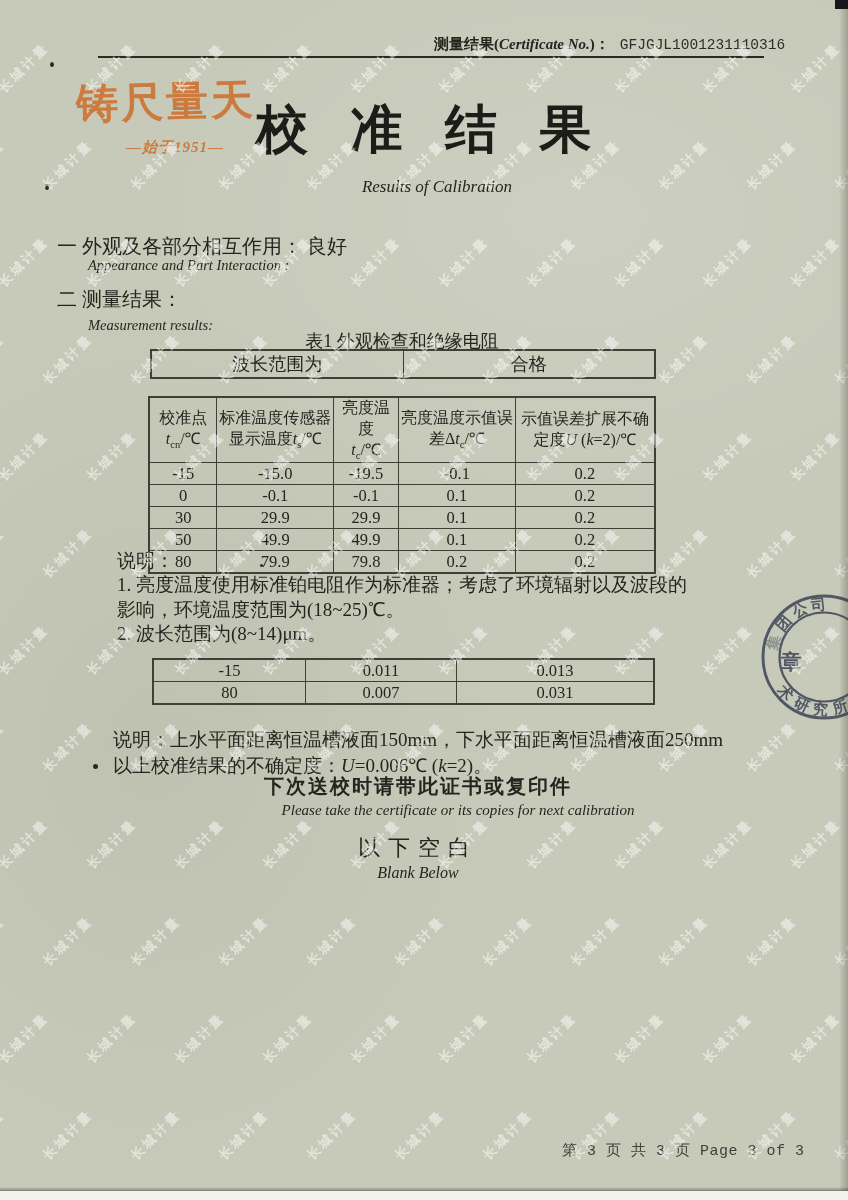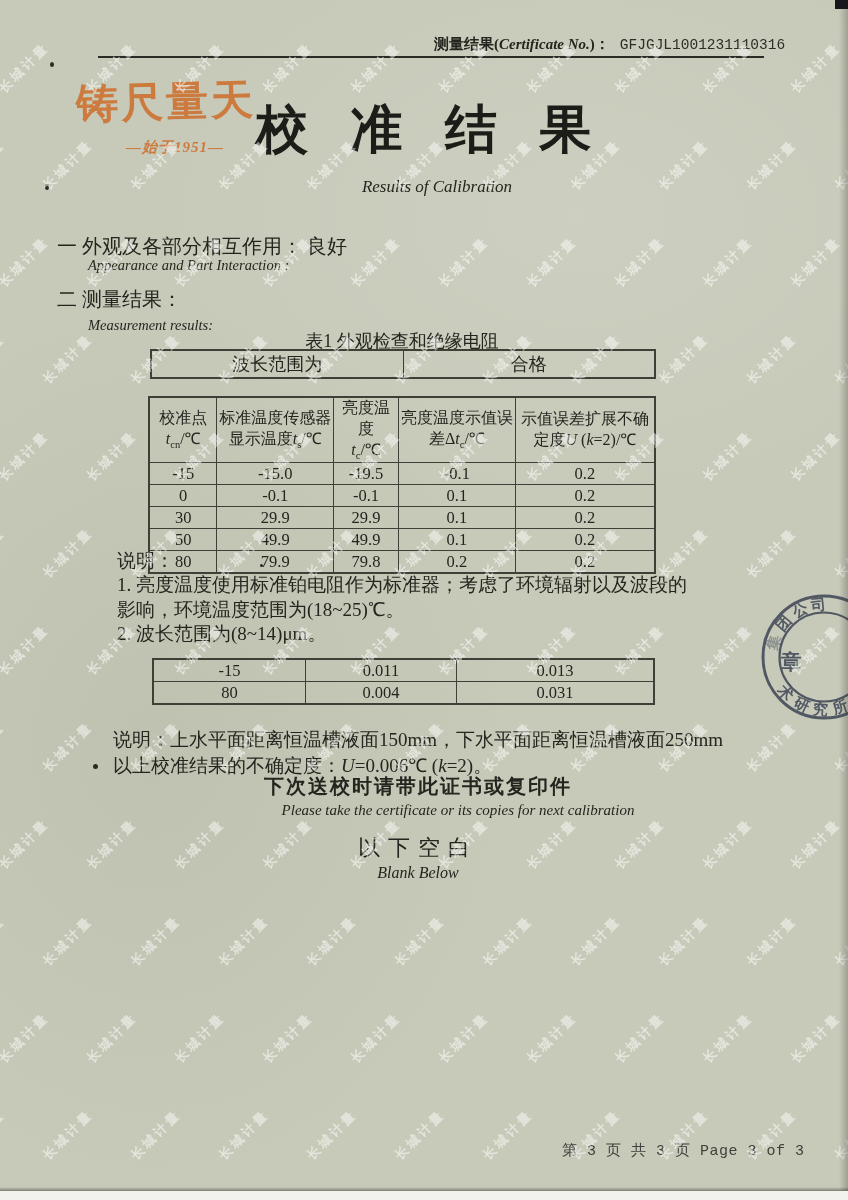--- a/index.html
+++ b/index.html
@@ -191,21 +191,21 @@
         <col style="width:39.4%">
       </colgroup>
     <tbody>
     <tr>
       <td>-15</td>
       <td>0.011</td>
       <td>0.013</td>
     </tr>
     <tr>
       <td>80</td>
-      <td>0.004</td>
+      <td>0.007</td>
       <td>0.031</td>
     </tr>
   </tbody>
     </table>
 
   <div class="abs note" style="top:727px; left:113px;">说明：上水平面距离恒温槽液面150mm，下水平面距离恒温槽液面250mm</div>
   <div class="abs note" style="top:752px; left:113px;">
     <span>以上校准结果的不确定度：</span><span class="sym">U</span><span>=0.006℃ (</span><span class="sym">k</span><span>=2)。</span>
   </div>
 

